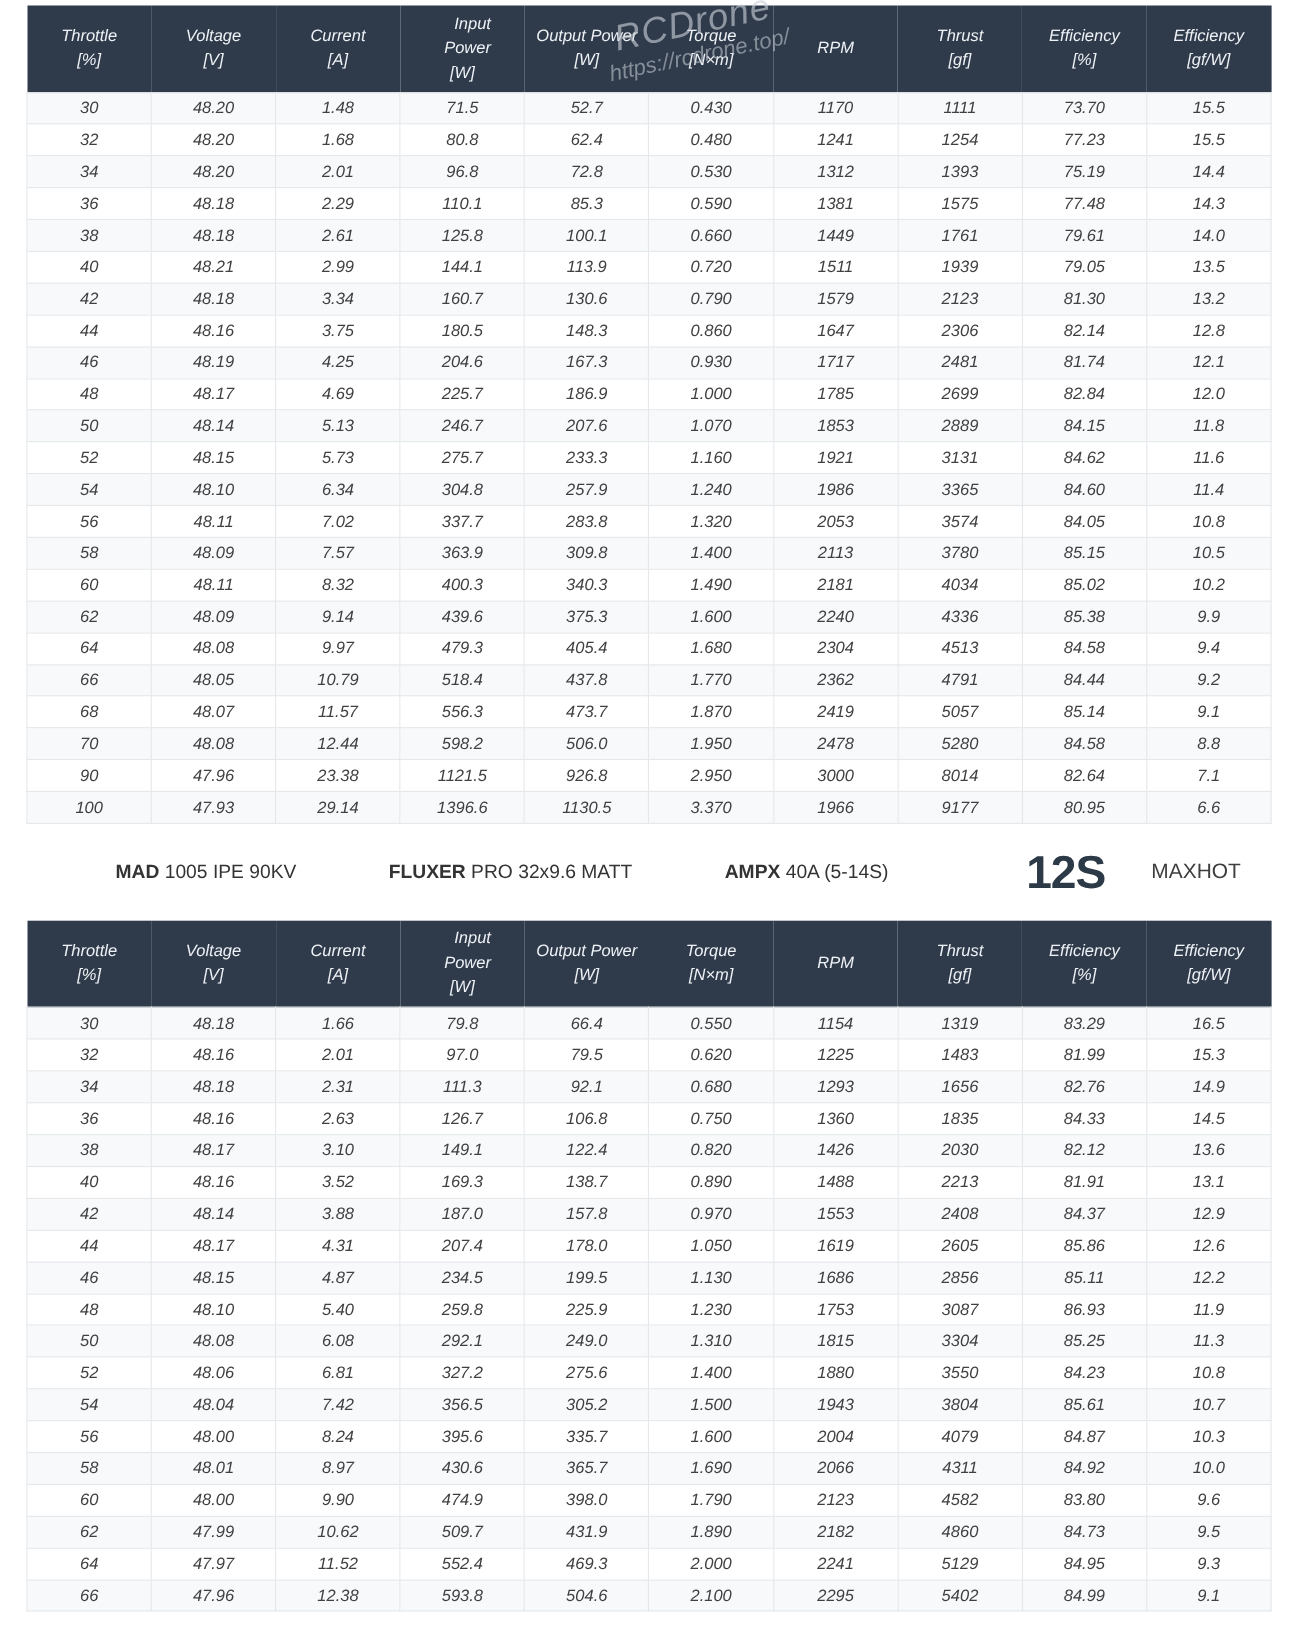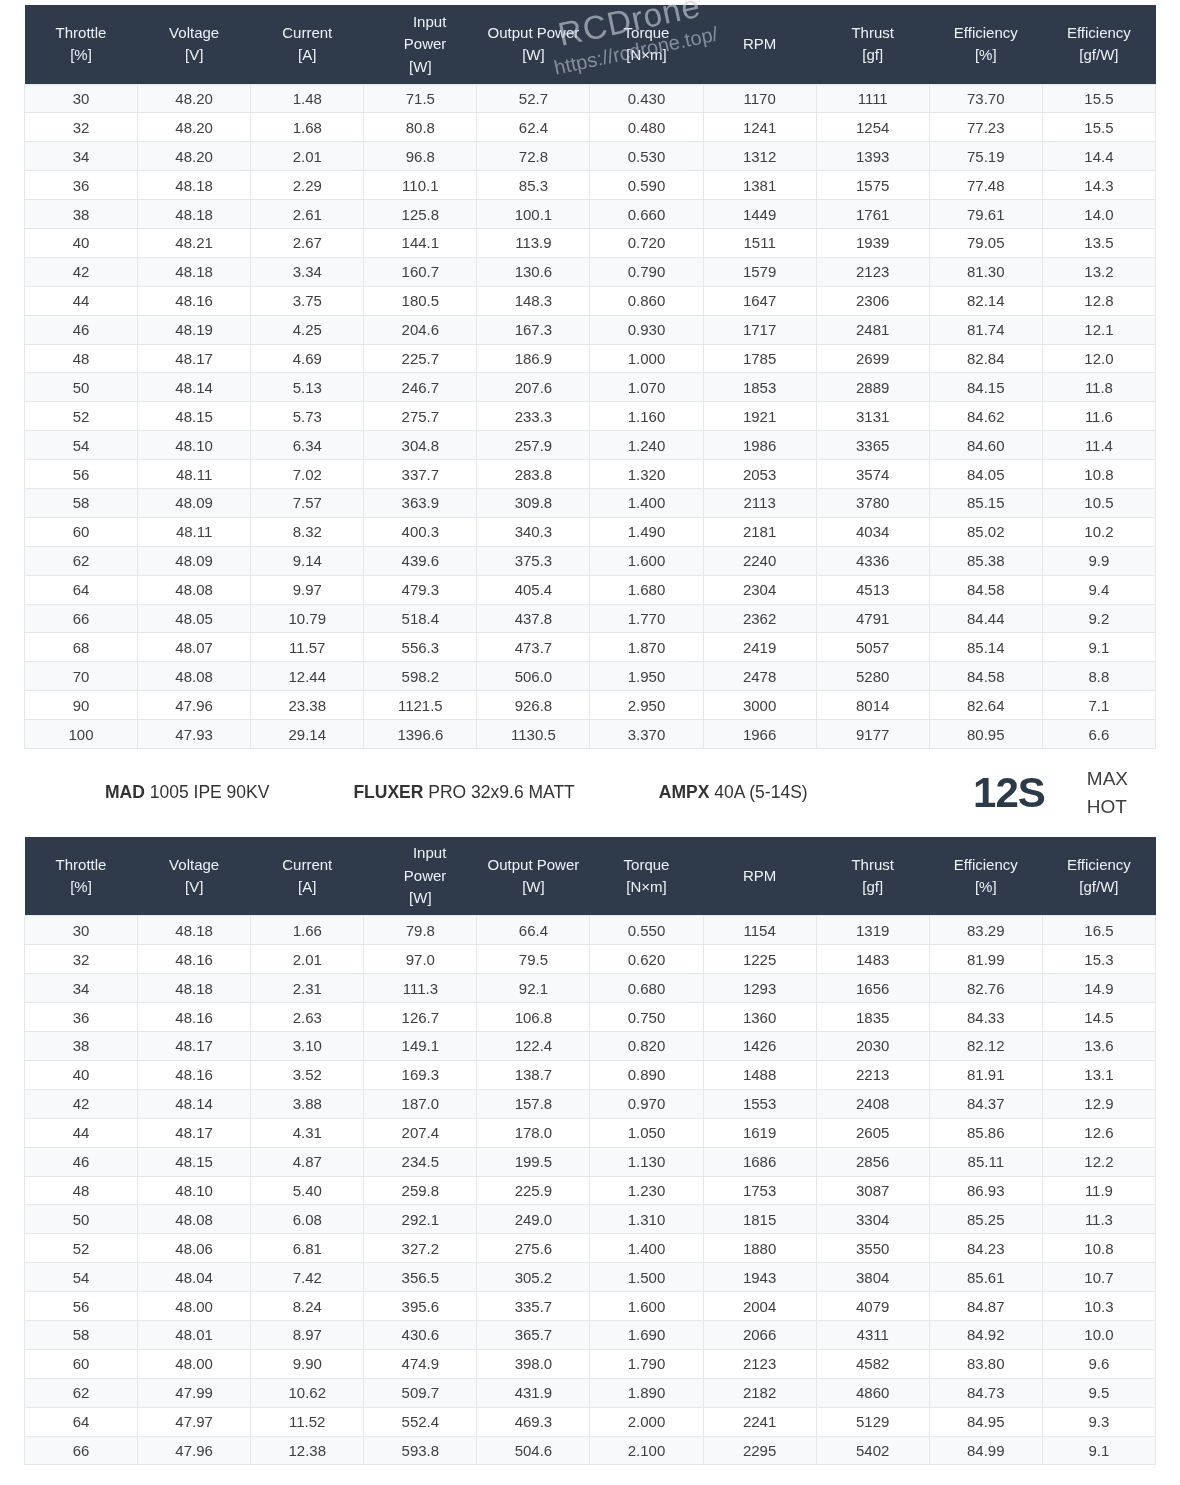--- a/index.html
+++ b/index.html
@@ -1,20 +1,20 @@
 <!DOCTYPE html>
 <html><head>
 <meta charset="utf-8">
 <style>
   * { margin: 0; padding: 0; box-sizing: border-box; }
   html, body { width: 1180px; height: 1485px; overflow: hidden; background: #ffffff;
     font-family: "Liberation Sans", sans-serif; }
   .page { padding: 5px 24px 0 24px; position: relative; }
 
-  .tbl-wrap { position: relative; }
+  .tbl-wrap { position: relative; font-style: italic; }
 
   table.data-table { width: 100%; border-collapse: collapse; table-layout: fixed; }
 
   thead th {
     background: #2f3b4b; color: #eef1f5; font-weight: 400; font-size: 15px;
     height: 79px; vertical-align: middle; text-align: center; line-height: 1.5;
     border: none; padding: 0;
   }
   thead th .lbl { display: inline-block; }
   thead th:nth-of-type(4) .lbl { max-width: 52px; text-align: right; }
@@ -41,21 +41,21 @@
     display: flex; align-items: center; height: 88px; padding: 0 28px 0 41px;
   }
   .combo { font-size: 17.5px; color: #333; margin-right: 44px; white-space: nowrap; }
   .combo .brand { font-weight: 700; margin-left: 40px; }
   .combo .model { font-weight: 400; }
   .batt {
     margin-left: auto; font-size: 42px; font-weight: 600; color: #2c3947;
     letter-spacing: -1px; line-height: 1;
   }
   .cond { margin-left: 42px; font-size: 19px; color: #3e3e3e; line-height: 1.45;
-    display: flex; flex-direction: column; }
+    display: flex; flex-direction: row; }
 </style>
 </head>
 <body>
 
 <div class="page">
 
   <div class="tbl-wrap">
     <table class="data-table">
       <thead>
         <tr>
@@ -174,21 +174,21 @@
             <td>0.660</td>
             <td>1449</td>
             <td>1761</td>
             <td>79.61</td>
             <td>14.0</td>
           </tr>
 
           <tr class="data-row">
             <td>40</td>
             <td>48.21</td>
-            <td>2.67</td>
+            <td>2.99</td>
             <td>144.1</td>
             <td>113.9</td>
             <td>0.720</td>
             <td>1511</td>
             <td>1939</td>
             <td>79.05</td>
             <td>13.5</td>
           </tr>
 
           <tr class="data-row">

